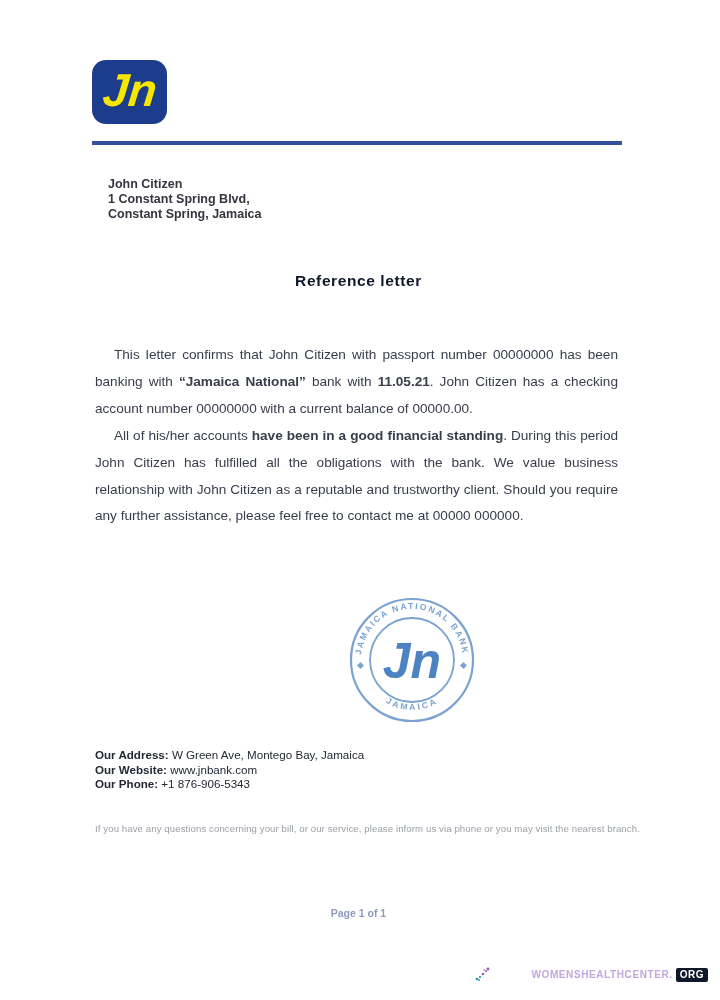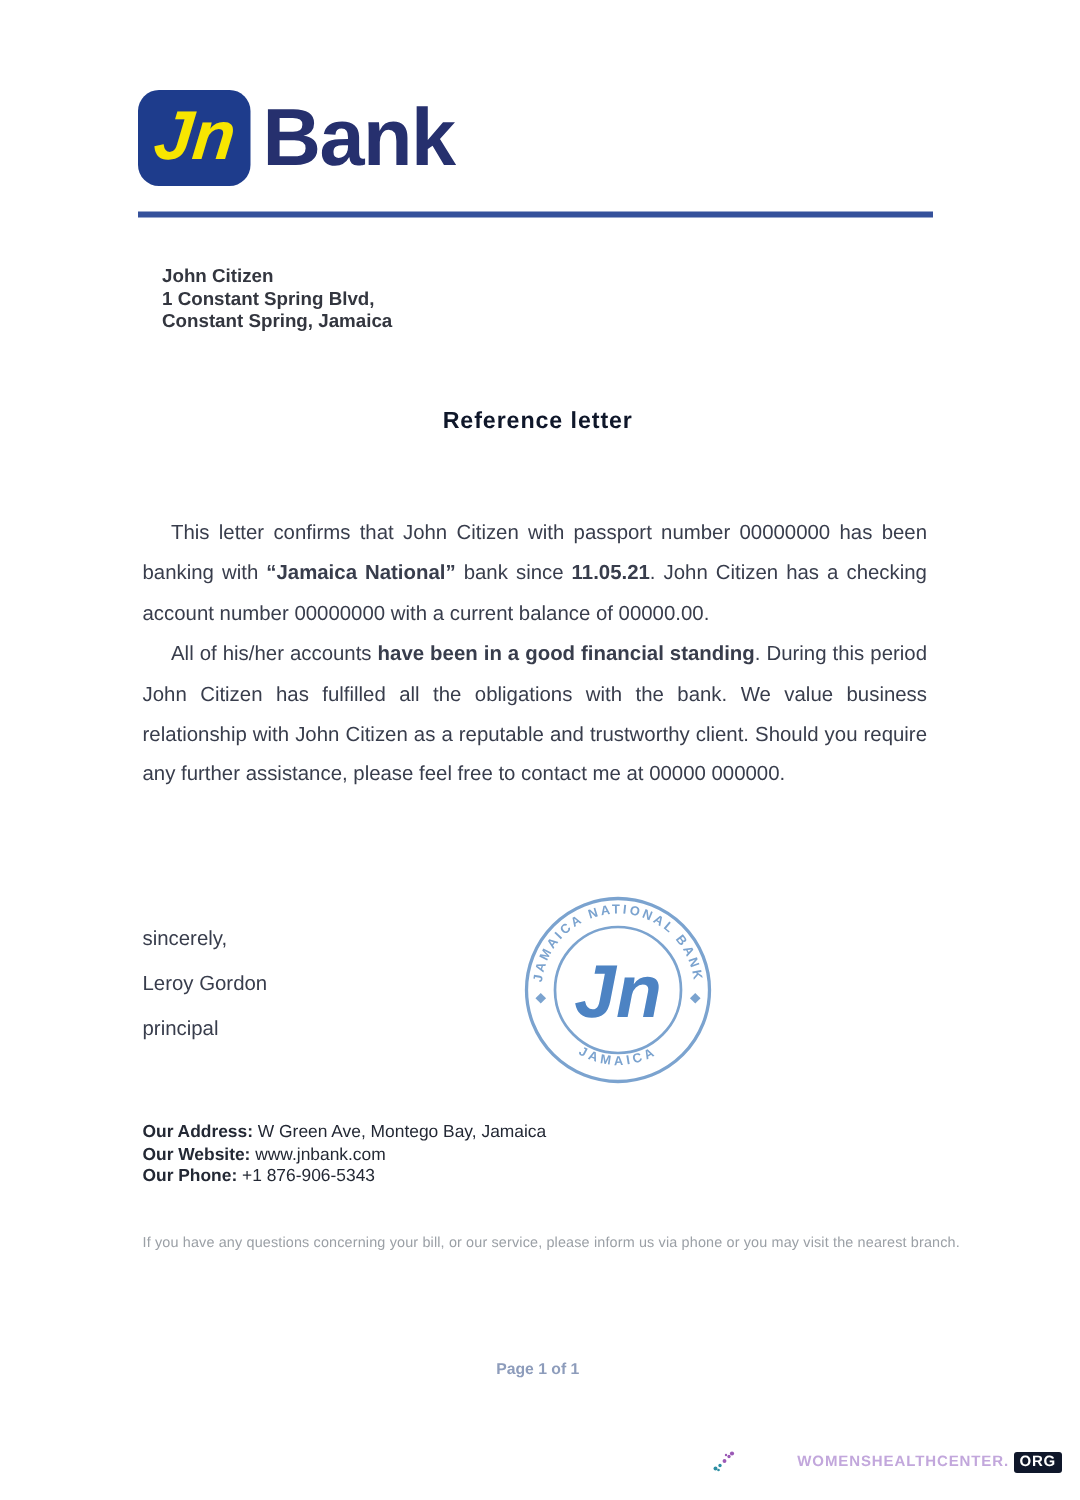--- a/index.html
+++ b/index.html
@@ -70,42 +70,36 @@
 </style>
 </head>
 <body>
 
 <div class="page">
 
   <header class="logo">
     <div class="logo-mark">
       <span>Jn</span>
     </div>
-    <div class="logo-name">Bank</div>
   </header>
   <div class="logo-rule"></div>
 
   <div class="recipient">
     <div class="r-name">John Citizen</div>
     <div>1 Constant Spring Blvd,</div>
     <div>Constant Spring, Jamaica</div>
   </div>
 
   <h1 class="title">Reference letter</h1>
 
   <div class="body-text" id="letter-body">
-      <p><span>This letter confirms that John Citizen with passport number 00000000 has been banking with </span><b>“Jamaica National”</b><span> bank since </span><b>11.05.21</b><span>. John Citizen has a checking account number 00000000 with a current balance of 00000.00.</span></p>
+      <p><span>This letter confirms that John Citizen with passport number 00000000 has been banking with </span><b>“Jamaica National”</b><span> bank with </span><b>11.05.21</b><span>. John Citizen has a checking account number 00000000 with a current balance of 00000.00.</span></p>
       <p><span>All of his/her accounts </span><b>have been in a good financial standing</b><span>. During this period John Citizen has fulfilled all the obligations with the bank. We value business relationship with John Citizen as a reputable and trustworthy client. Should you require any further assistance, please feel free to contact me at 00000 000000.</span></p>
     </div>
 
-  <div class="signature">
-    <div>sincerely,</div>
-    <div>Leroy Gordon</div>
-    <div>principal</div>
-  </div>
 
   <div class="stamp">
     <svg viewBox="0 0 130 130" width="130" height="130">
       <defs>
         <path id="arcTop" d="M 14 65 A 51 51 0 0 1 116 65" fill="none"></path>
         <path id="arcBot" d="M 15 65 A 50 50 0 0 0 115 65" fill="none"></path>
       </defs>
       <circle cx="65" cy="65" r="61" fill="none" stroke="#7ba3cf" stroke-width="2.2"></circle>
       <circle cx="65" cy="65" r="42" fill="none" stroke="#7ba3cf" stroke-width="1.8"></circle>
       <text class="stamp-arc" text-anchor="middle">

